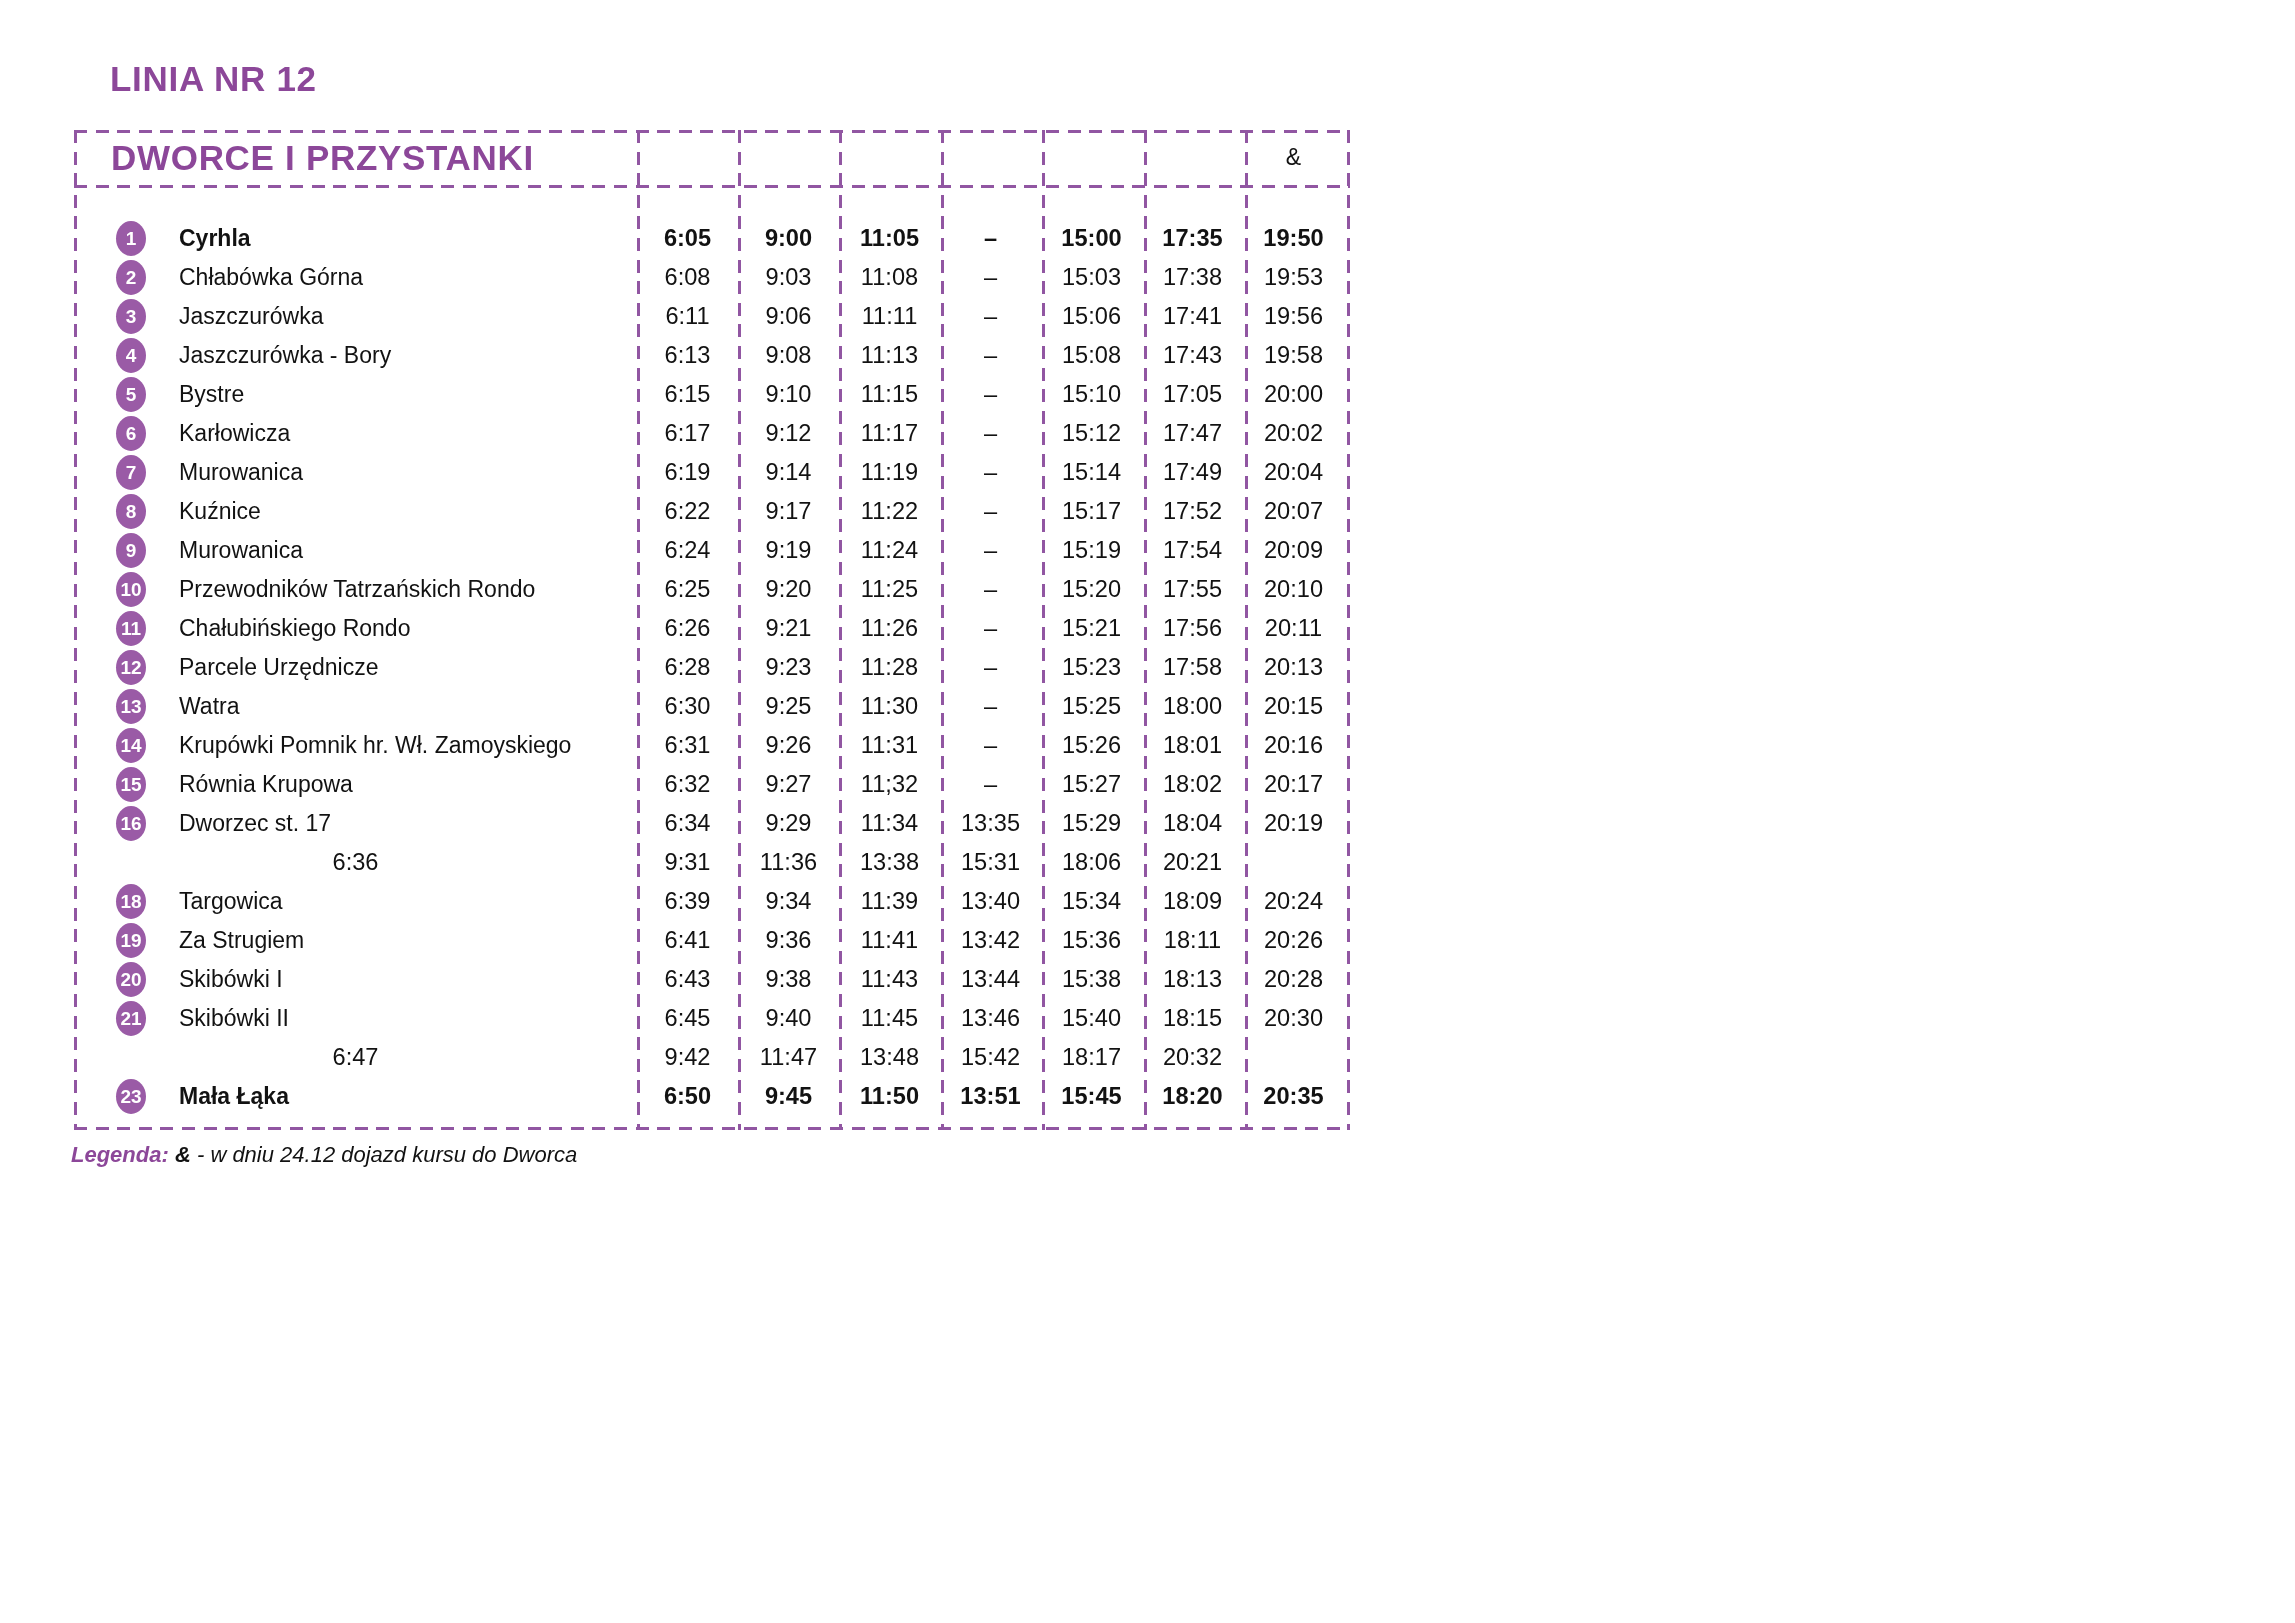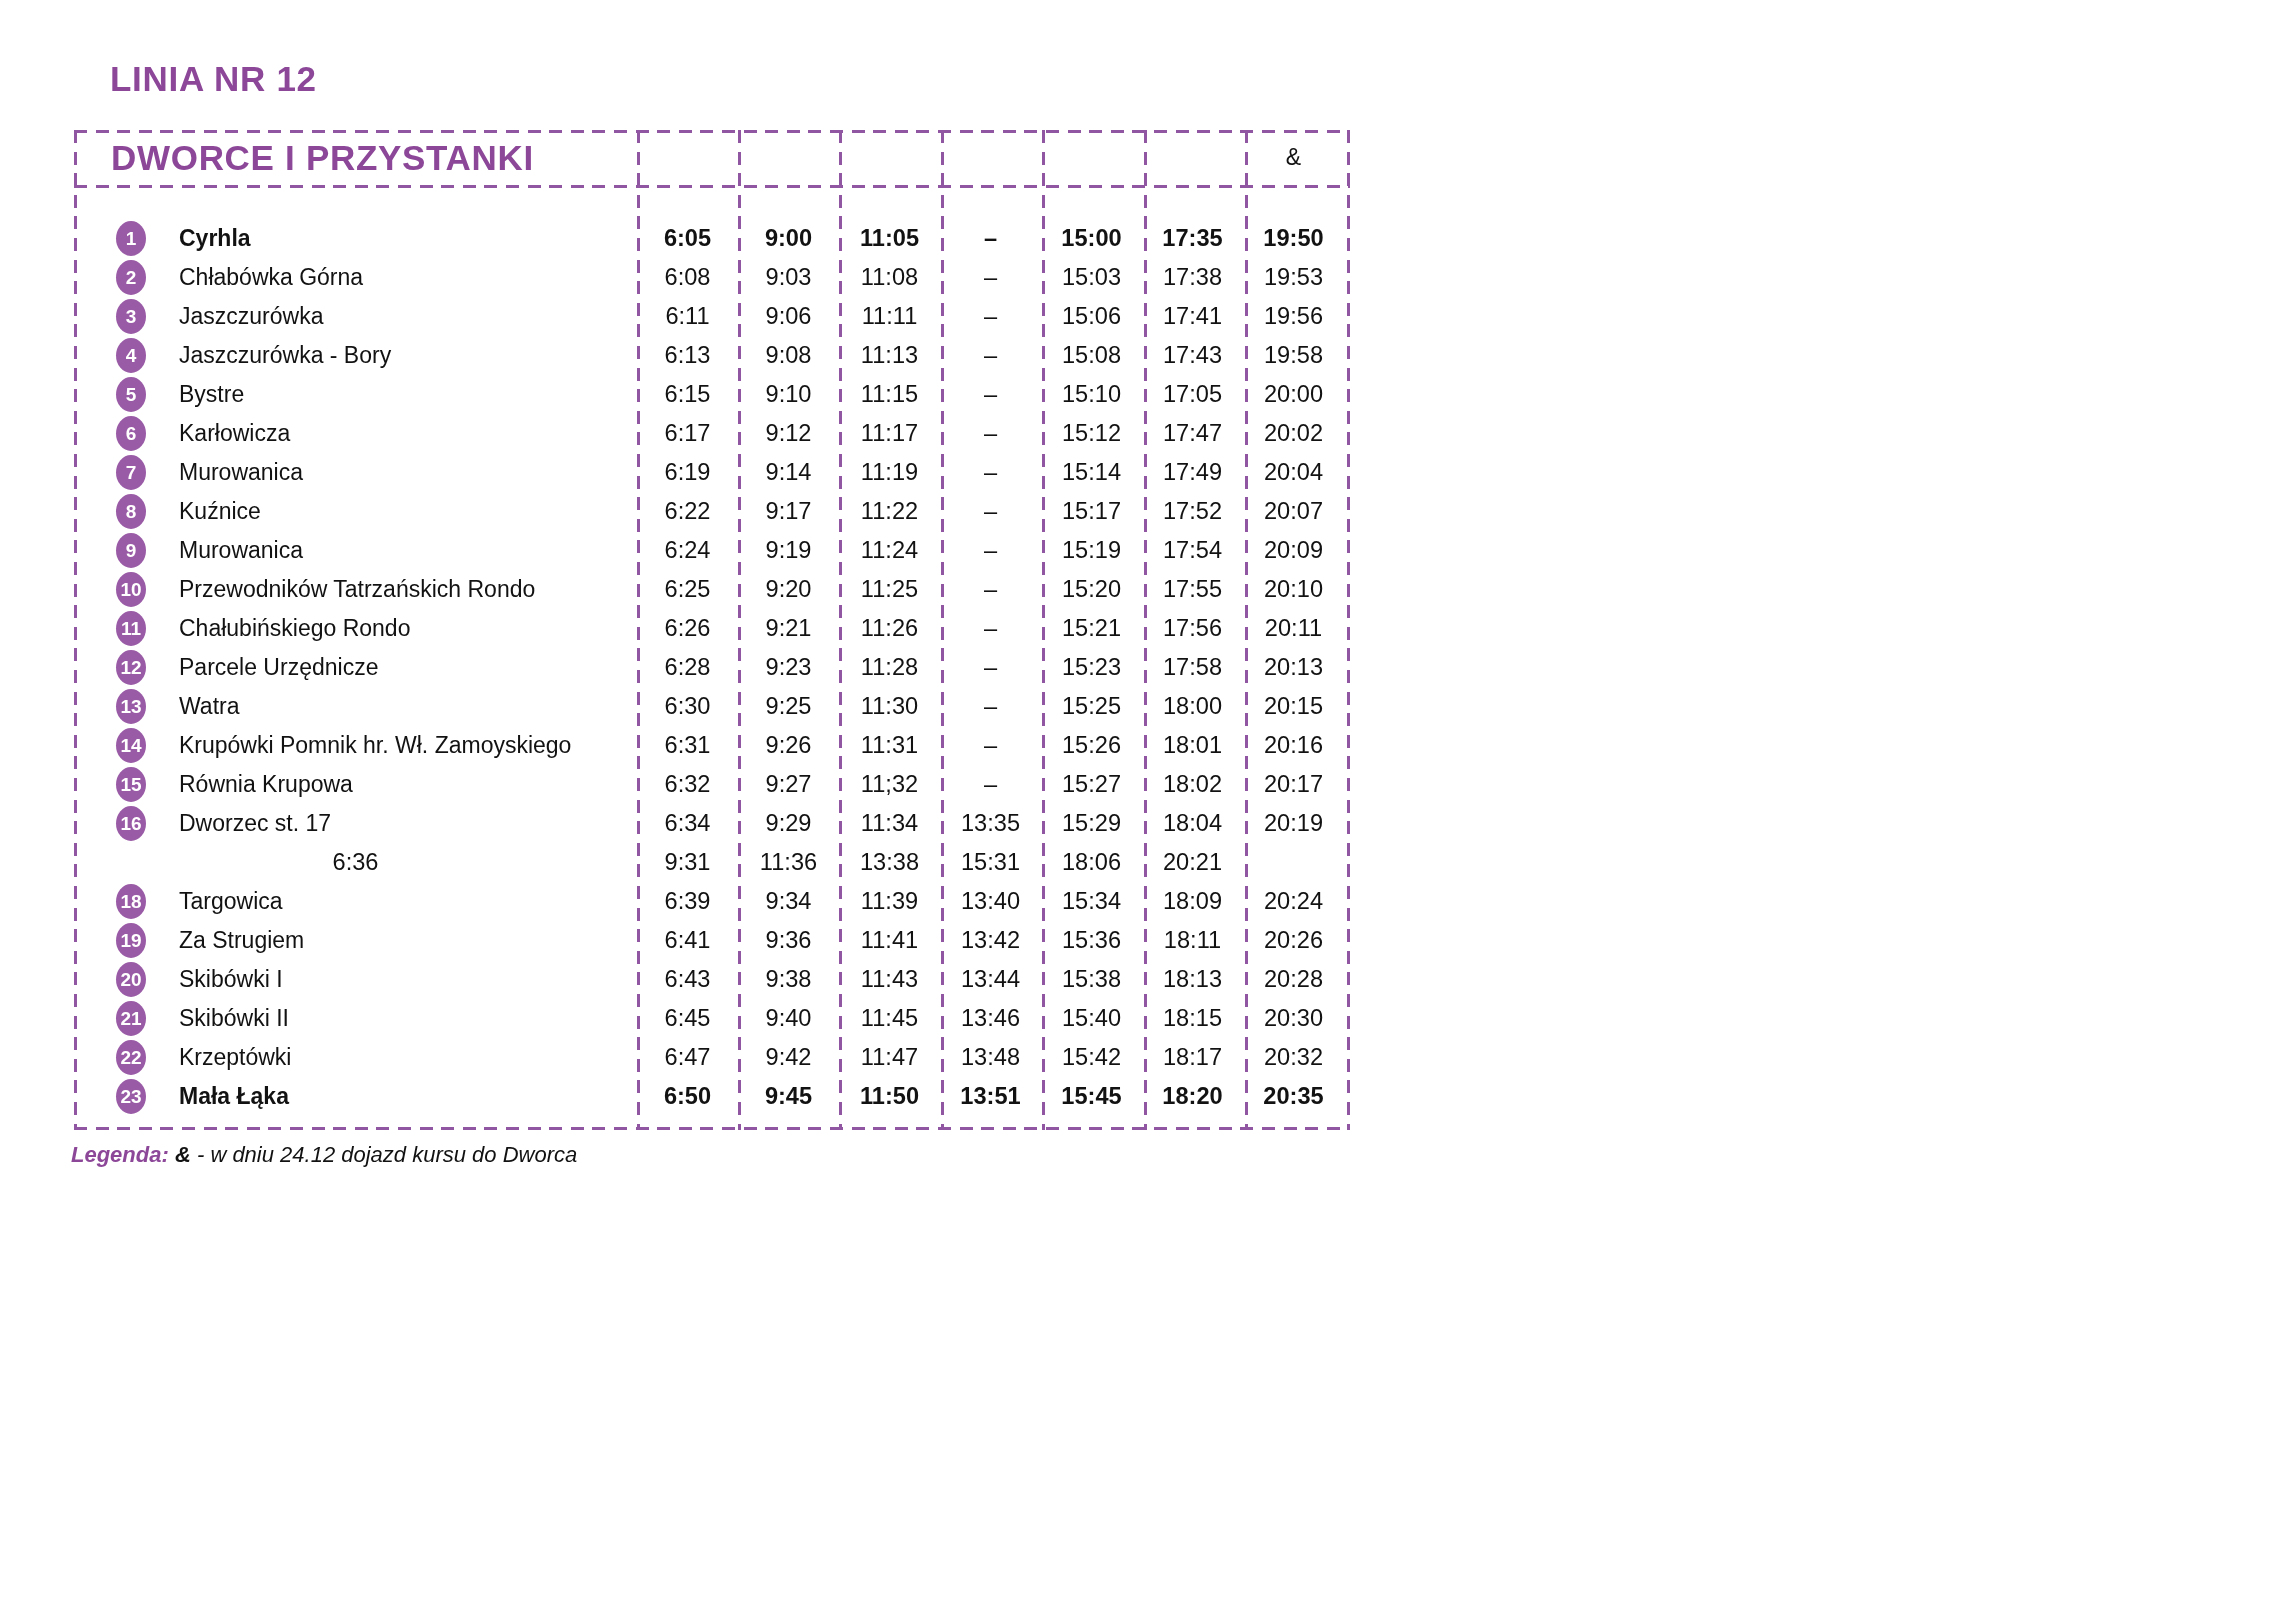--- a/index.html
+++ b/index.html
@@ -472,26 +472,20 @@
   <div class="time">6:45</div>
           <div class="time">9:40</div>
           <div class="time">11:45</div>
           <div class="time">13:46</div>
           <div class="time">15:40</div>
           <div class="time">18:15</div>
           <div class="time">20:30</div>
         </div>
 
   <div class="row">
-    <div class="name-cell">
-      <span class="circle">
-              <span>22</span>
-            </span>
-      <span class="stop">Krzeptówki</span>
-    </div>
   <div class="time">6:47</div>
           <div class="time">9:42</div>
           <div class="time">11:47</div>
           <div class="time">13:48</div>
           <div class="time">15:42</div>
           <div class="time">18:17</div>
           <div class="time">20:32</div>
         </div>
 
   <div class="row bold">

